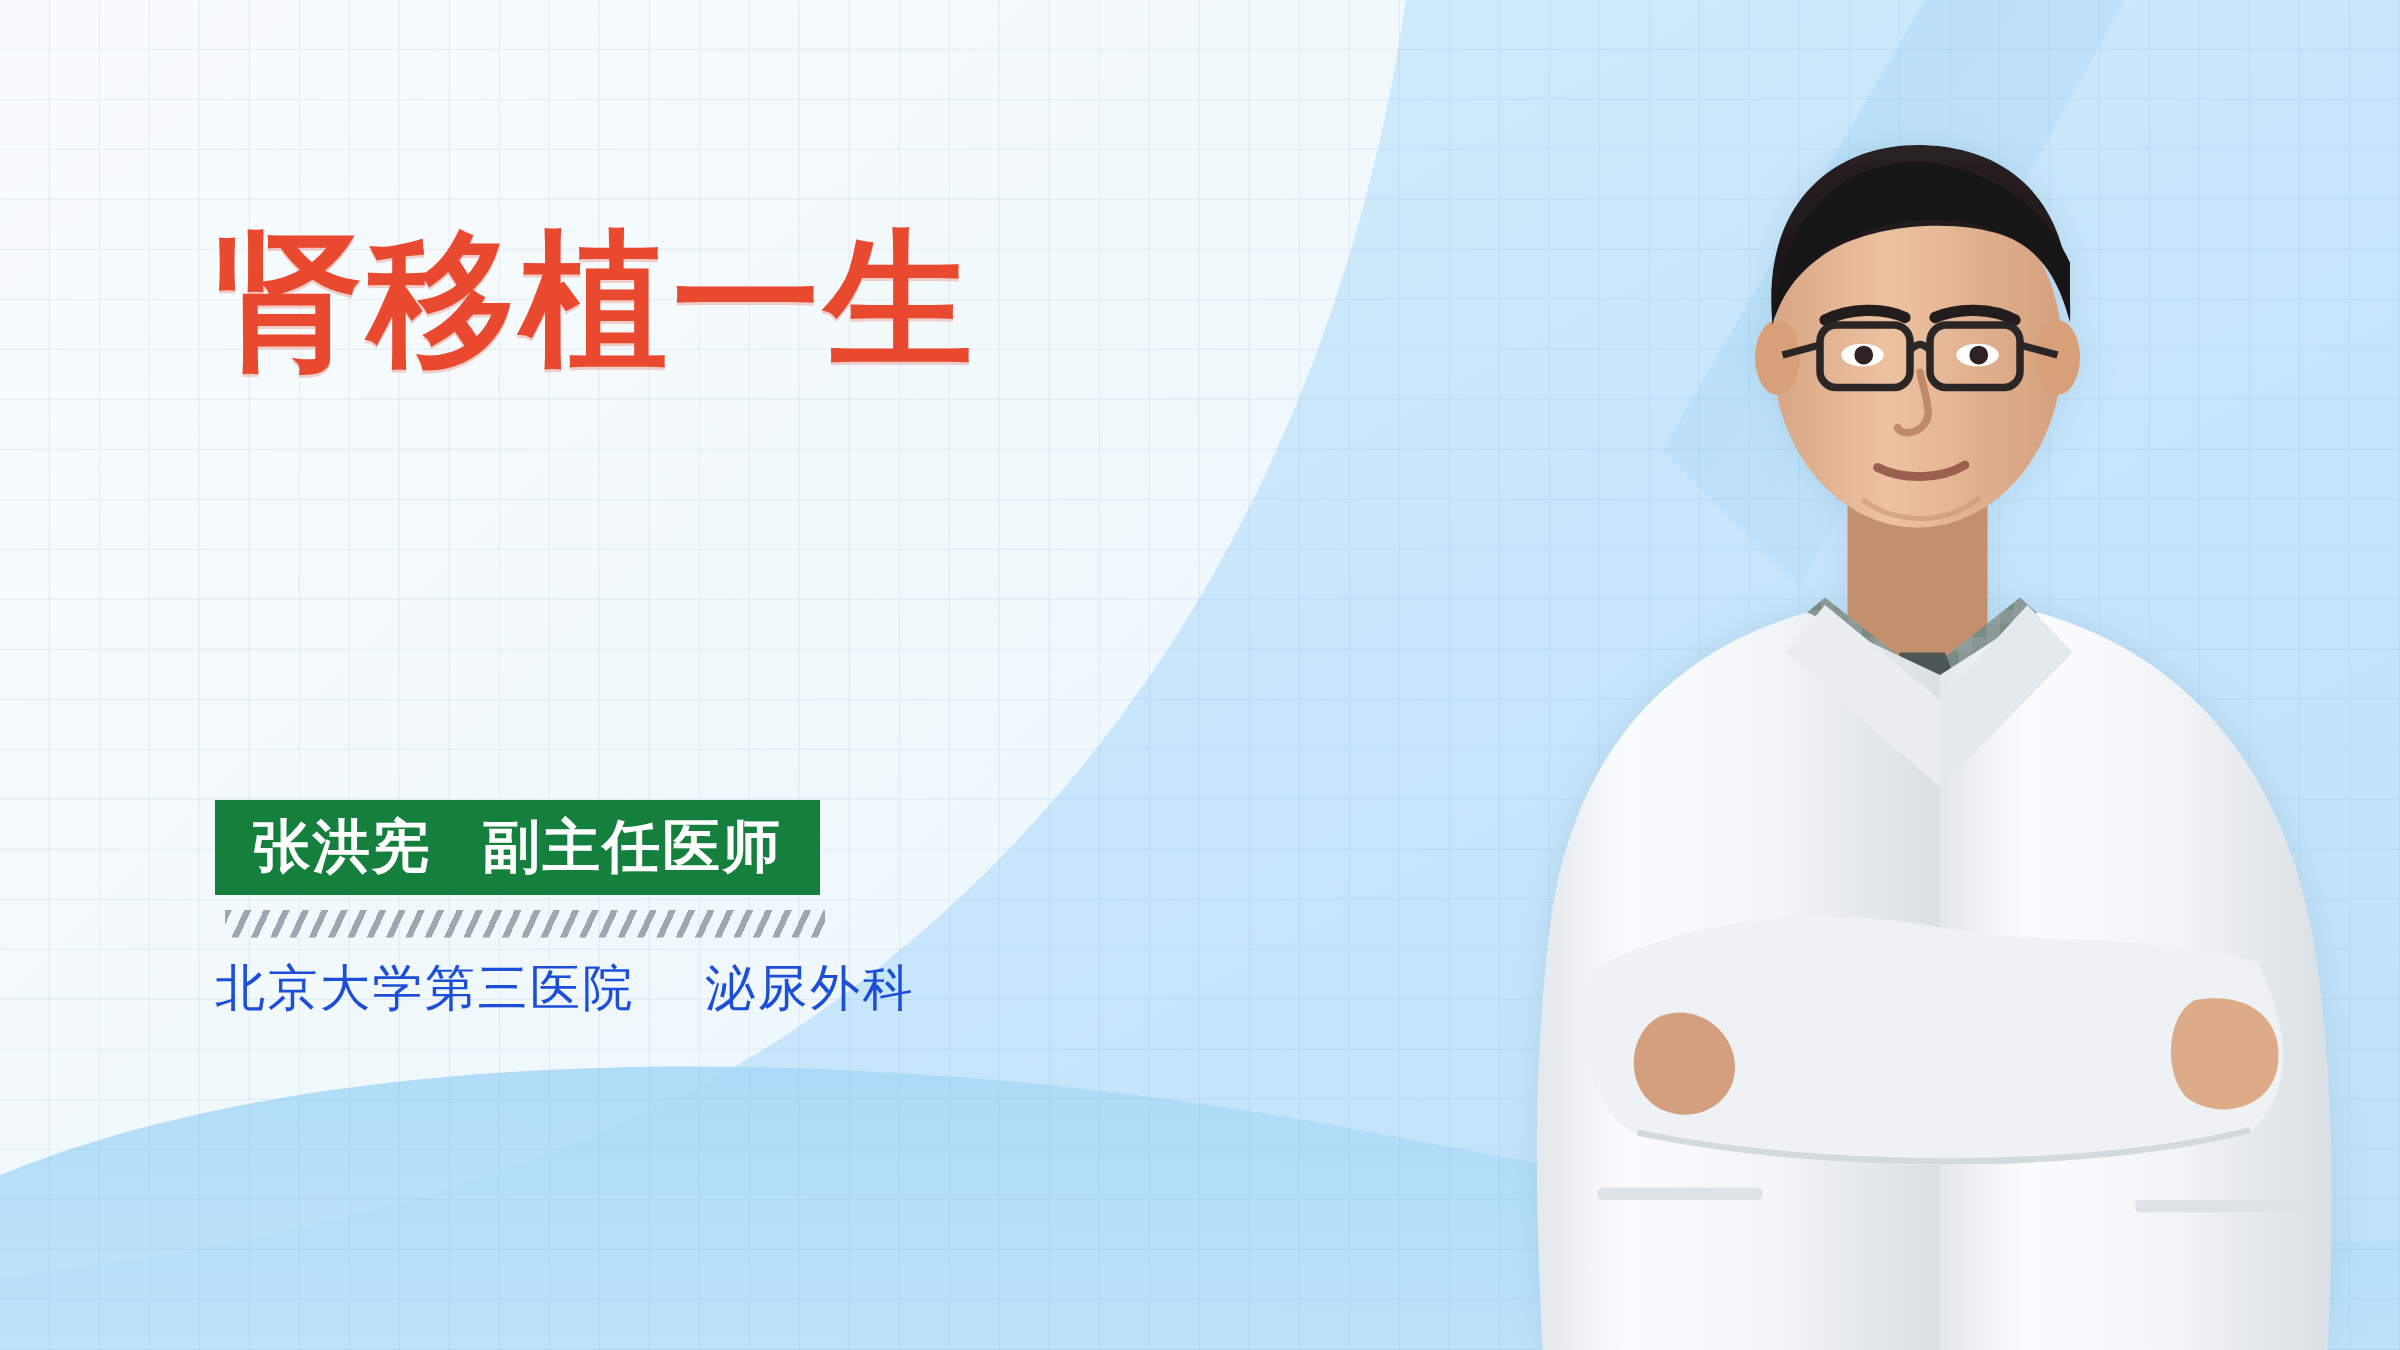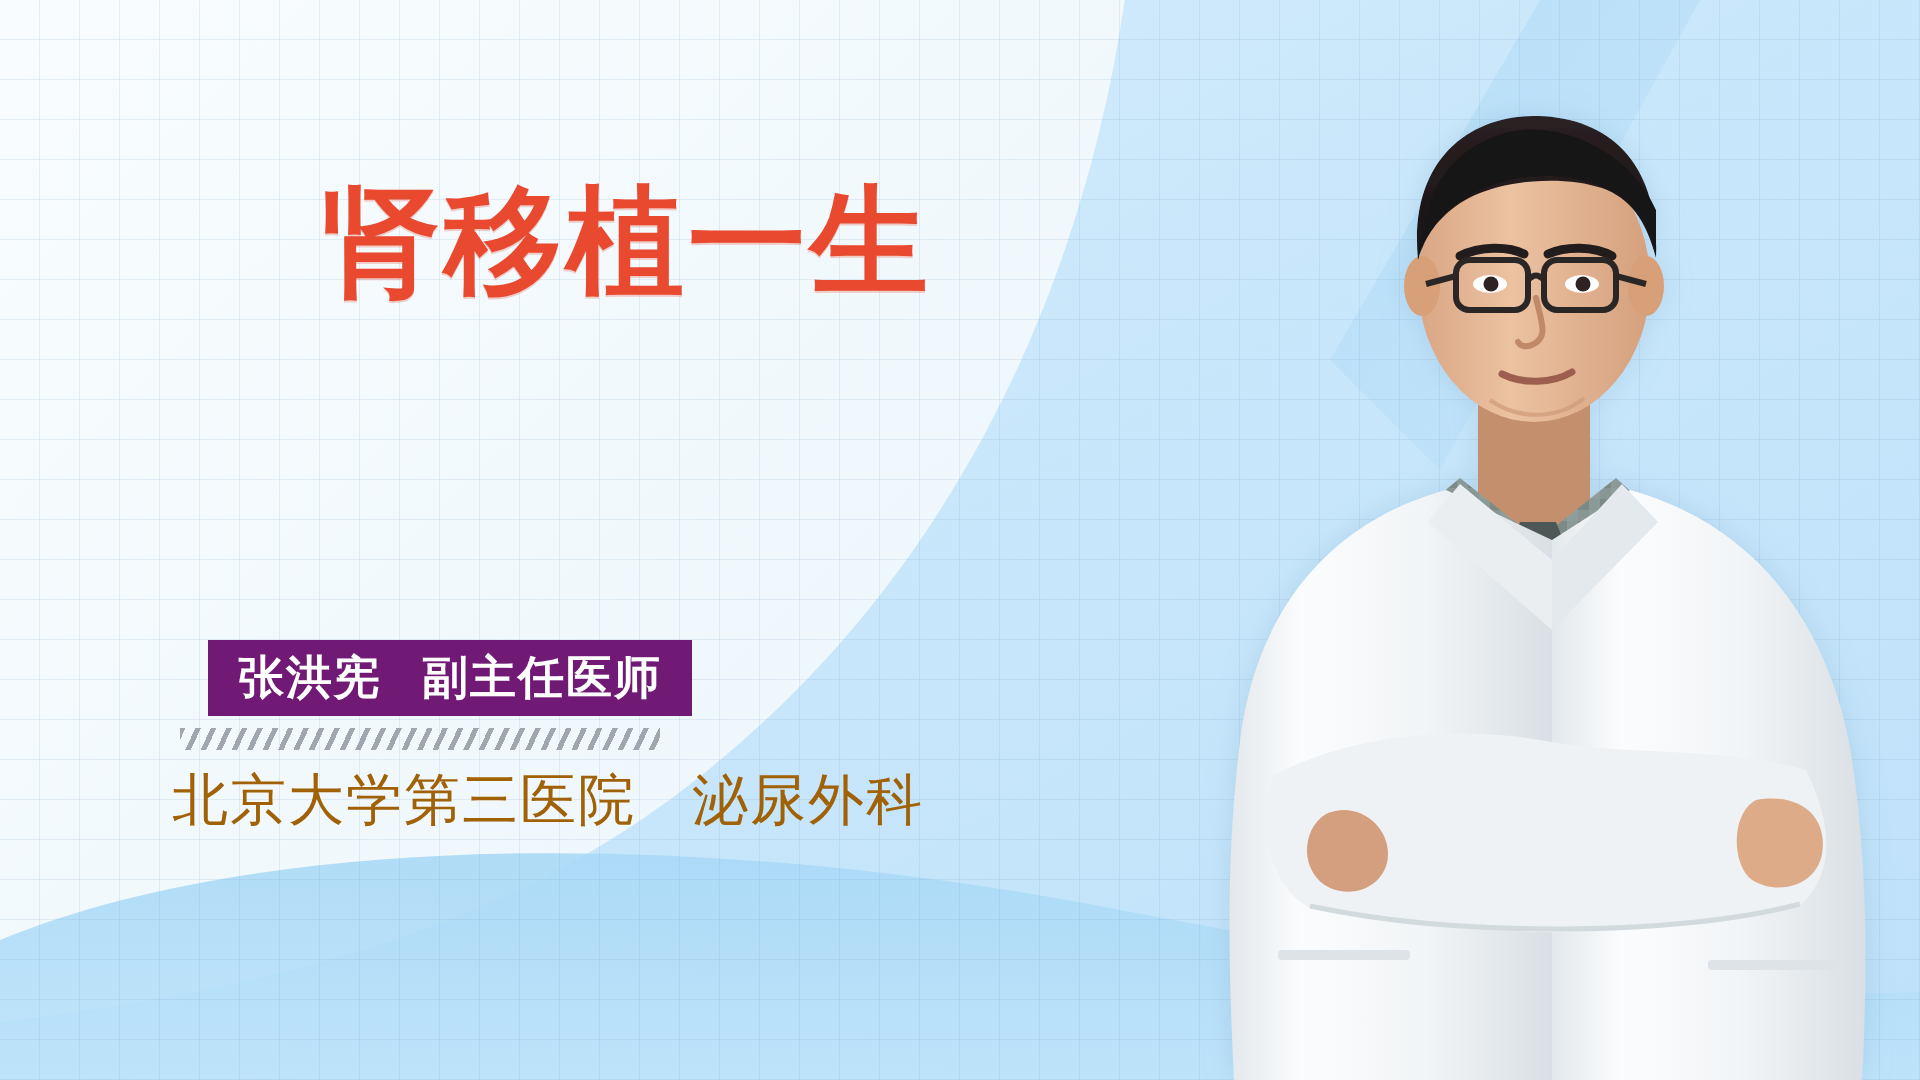--- a/index.html
+++ b/index.html
@@ -10,21 +10,20 @@
   body {
     font-family: "Liberation Sans", "DejaVu Sans", sans-serif;
   }
 
   #stage {
     position: relative;
     width: 1920px;
     height: 1080px;
     overflow: hidden;
     background: #cde8fb;
-    text-align: right;
   }
 
   
   .bg-svg {
     position: absolute;
     left: 0; top: 0;
     width: 1920px;
     height: 1080px;
     display: block;
   }
@@ -68,21 +67,21 @@
 
   .credential {
     position: absolute;
     left: 172px;
     top: 640px;
     width: 520px;
   }
   .badge {
     position: relative;
     display: inline-block;
-    background: #701a75;
+    background: #15803d;
     color: #ffffff;
     font-size: 46px;
     font-weight: 700;
     letter-spacing: 2px;
     padding: 14px 30px 16px 30px;
     line-height: 1.0;
     white-space: nowrap;
     box-sizing: border-box;
   }
   .badge-hatch {
@@ -95,22 +94,22 @@
         115deg,
         #9aa3ab 0px, #9aa3ab 5px,
         rgba(255,255,255,0) 5px, rgba(255,255,255,0) 14px);
     opacity: 0.95;
   }
 
   .affiliation {
     position: absolute;
     left: 172px;
     top: 763px;
-    color: #a16207;
-    font-size: 56px;
+    color: #1d4ed8;
+    font-size: 40px;
     font-weight: 400;
     letter-spacing: 2px;
     white-space: nowrap;
   }
   .affiliation .gap {
     display: inline-block;
     width: 56px;
   }
 
   

